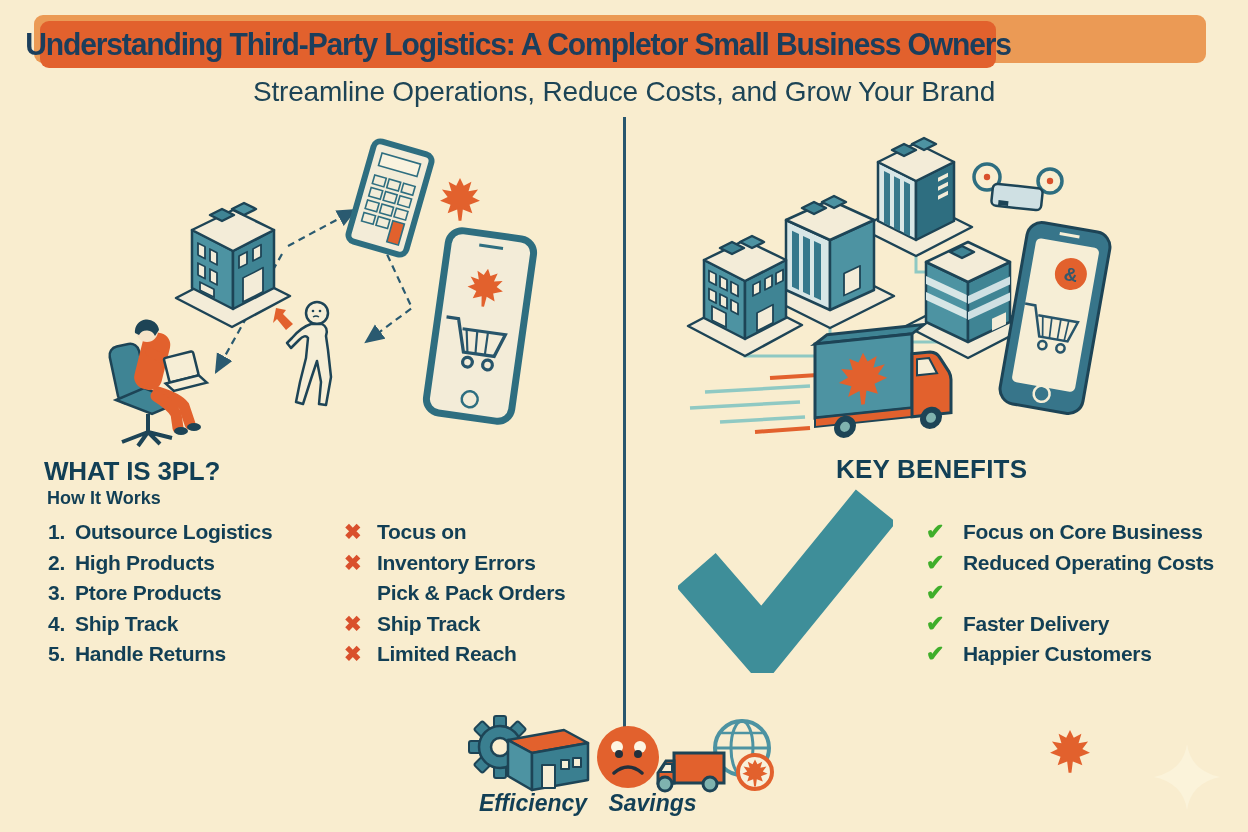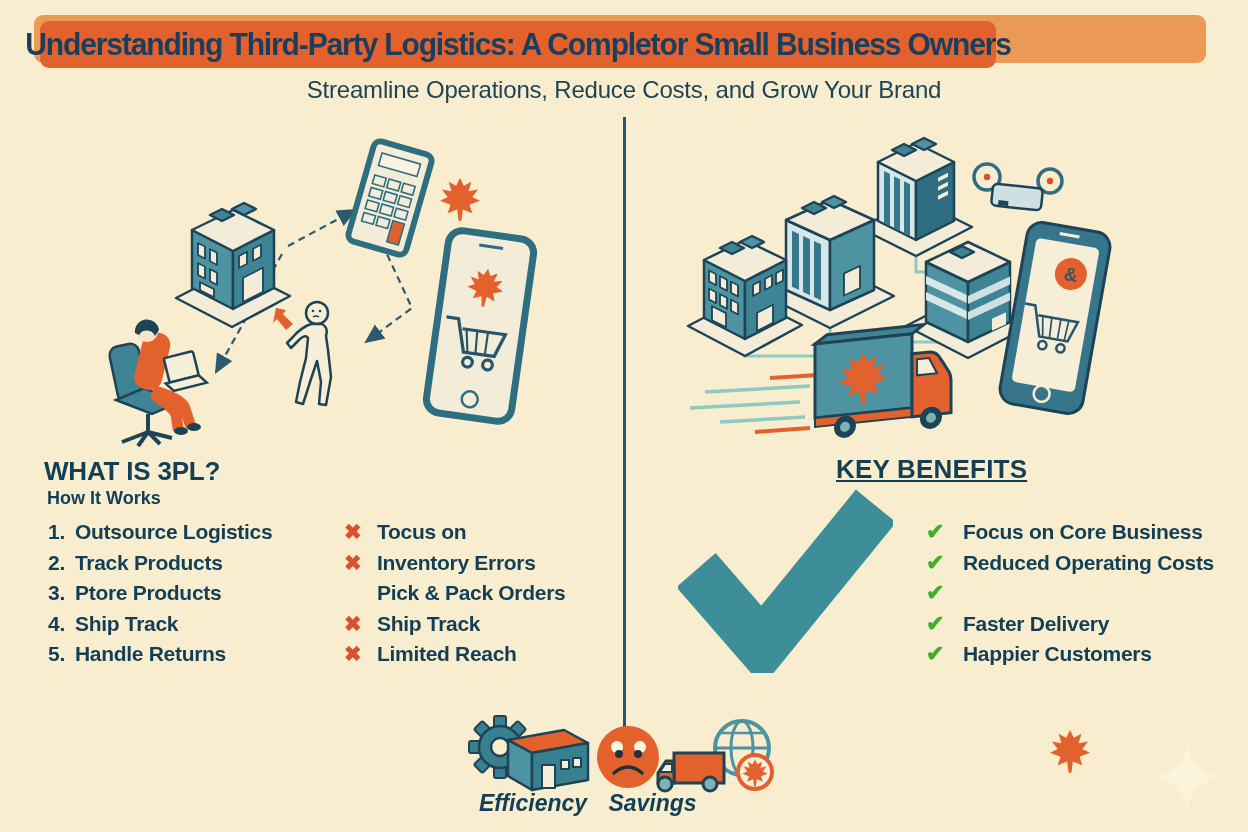--- a/index.html
+++ b/index.html
@@ -3,27 +3,27 @@
 <meta charset="utf-8">
 <style>
   html,body{margin:0;padding:0;background:#e8e2d0;}
   .canvas{position:relative;width:1248px;height:832px;background:#f9edcf;overflow:hidden;
           font-family:"Liberation Sans",sans-serif;color:#123f55;}
   
   .banner-shadow{position:absolute;left:34px;top:15px;width:1172px;height:48px;background:#eb9a55;border-radius:9px;}
   .banner{position:absolute;left:40px;top:21px;width:956px;height:47px;background:#e2612d;border-radius:9px;
           display:flex;align-items:center;justify-content:center;}
   .banner h1{margin:0;font-size:31px;font-weight:bold;color:#1b3e5c;letter-spacing:-1.2px;white-space:nowrap;transform:scaleX(.97);}
-  .subtitle{position:absolute;left:0;top:76px;width:1248px;text-align:center;font-size:24px;color:#1d4456;
+  .subtitle{position:absolute;left:0;top:76px;width:1248px;text-align:center;font-size:28px;color:#1d4456;
             font-weight:500;letter-spacing:-.2px;}
   .divider{position:absolute;left:623px;top:117px;width:3px;height:611px;background:#29566e;}
   
   .h-left{position:absolute;left:44px;top:456px;font-size:26px;font-weight:bold;letter-spacing:-.2px;}
   .h-sub{position:absolute;left:47px;top:488px;font-size:18px;font-weight:bold;}
-  .h-right{position:absolute;left:836px;top:454px;font-size:26px;font-weight:bold;letter-spacing:.2px;text-decoration:underline;}
+  .h-right{position:absolute;left:836px;top:454px;font-size:26px;font-weight:bold;letter-spacing:.2px;}
   
   .list{position:absolute;font-size:21px;font-weight:bold;letter-spacing:-.3px;}
   .list .row{height:30.5px;display:flex;align-items:center;}
   .steps{left:48px;top:517px;}
   .steps .num{width:27px;flex:none;}
   .draw{left:344px;top:517px;}
   .draw .mark{width:33px;flex:none;color:#d9502c;font-size:21px;}
   .bens{left:926px;top:517px;}
   .bens .mark{width:37px;flex:none;color:#3fae2a;font-size:22px;}
   .lab{position:absolute;font-size:23px;font-weight:bold;text-align:center;font-style:italic;}
@@ -281,21 +281,21 @@
   <div class="h-left">WHAT IS 3PL?</div>
   <div class="h-sub">How It Works</div>
 
   <div class="list steps">
     <div class="row">
         <span class="num">1.</span>
         <span>Outsource Logistics</span>
       </div>
     <div class="row">
         <span class="num">2.</span>
-        <span>Track Products</span>
+        <span>High Products</span>
       </div>
     <div class="row">
         <span class="num">3.</span>
         <span>Ptore Products</span>
       </div>
     <div class="row">
         <span class="num">4.</span>
         <span>Ship Track</span>
       </div>
     <div class="row">

